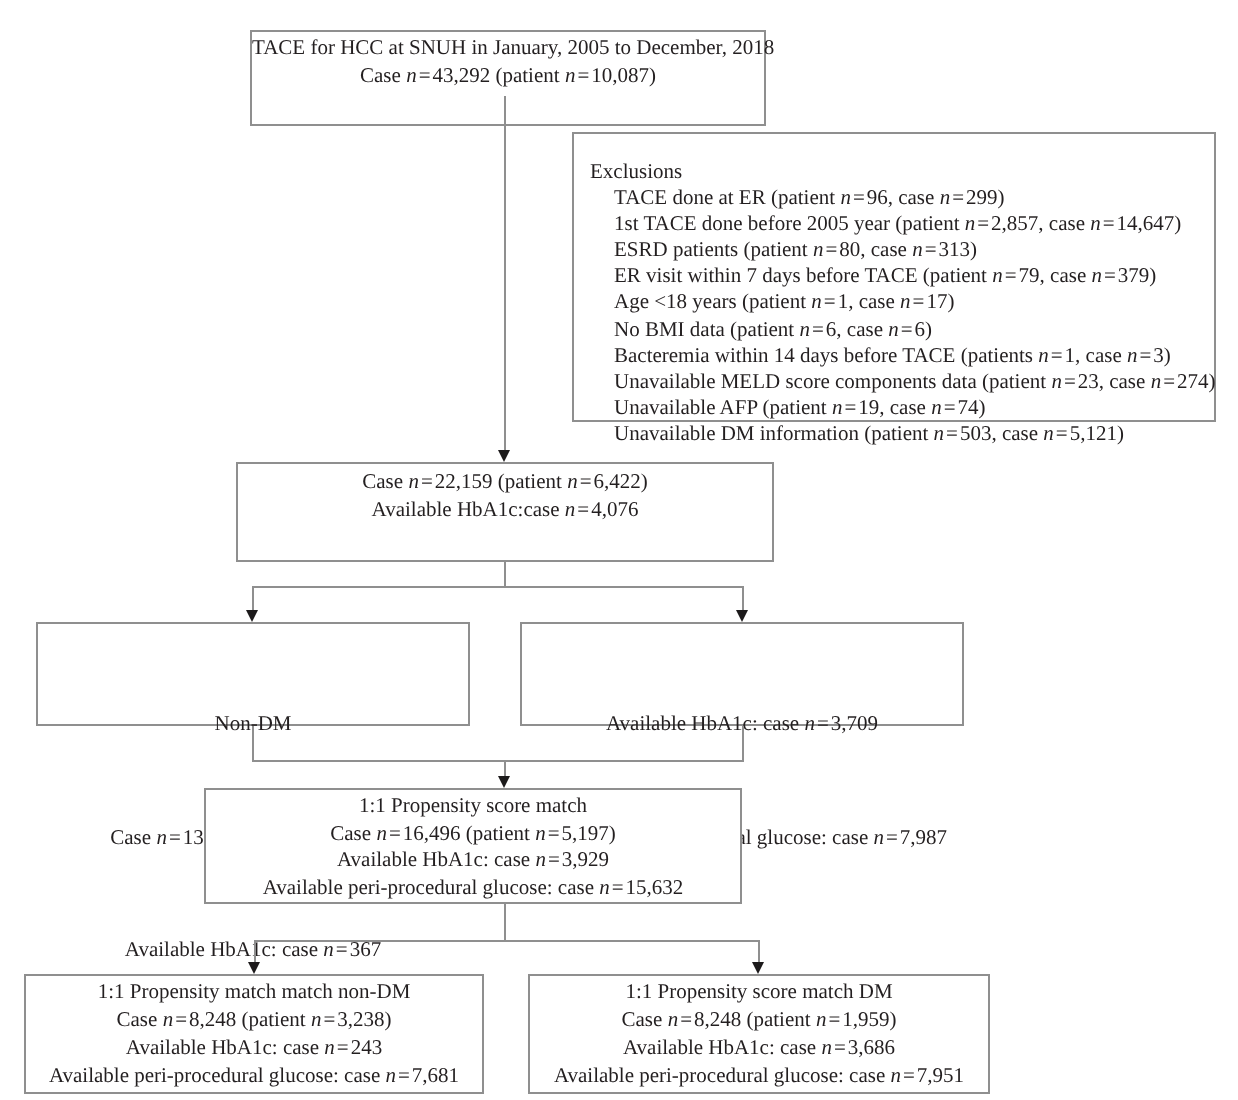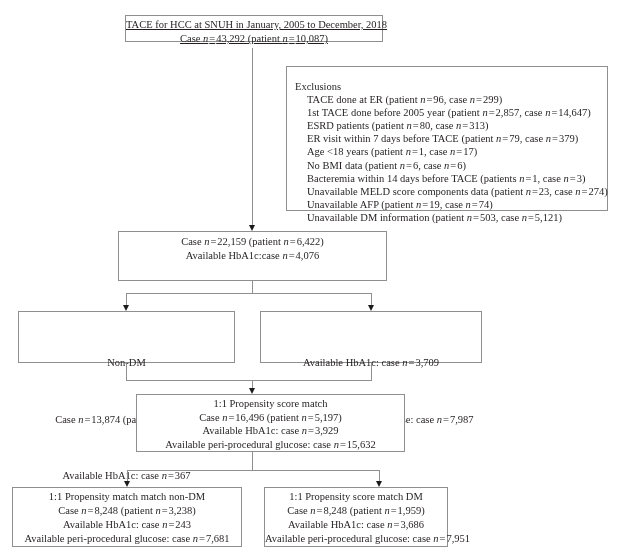--- a/index.html
+++ b/index.html
@@ -10,38 +10,38 @@
     position:relative; width:619px; height:550px; background:var(--c-bg);
     font-family:"Liberation Serif", serif; color:var(--c-text); overflow:hidden;
   }
   .box{
     position:absolute; box-sizing:border-box; border:1px solid var(--c-border);
     background:var(--c-bg); text-align:center; font-size:10.5px;
   }
   .ln{white-space:nowrap;}
   .ln i{font-style:italic;}
   .eq{padding:0 1px;}
-  .box-top{left:125px; top:15px; width:258px; height:27px; padding-top:2px;text-decoration:underline;}
+  .box-top{left:125px; top:15px; width:258px; height:48px; padding-top:2px;}
   .box-top .ln{line-height:14px;}
   .box-excl{
     left:286px; top:66px; width:322px; height:145px; text-align:left; padding-top:13px;
   }
   .box-excl .ln{line-height:13.1px;}
   .excl-title{padding-left:8px;}
   .excl-item{padding-left:20px;}
   .box-entry{left:118px; top:231px; width:269px; height:50px; padding-top:3px;}
   .box-entry .ln{line-height:14px;}
   .subblock{display:inline-block; text-align:left;}
   .box-nondm{left:18px; top:311px; width:217px; height:52px; padding-top:1px;}
   .box-dm{left:260px; top:311px; width:222px; height:52px; padding-top:1px;}
   .box-nondm .ln,.box-dm .ln{line-height:12.5px;margin-top:44px;}
-  .box-psm{left:136px; top:394px; width:269px; height:58px; padding-top:2px;}
+  .box-psm{left:102px; top:394px; width:269px; height:58px; padding-top:2px;}
   .box-psm .ln{line-height:13.5px;}
   .box-blpsm{left:12px; top:487px; width:230px; height:60px; padding-top:2px;}
-  .box-brpsm{left:264px; top:487px; width:184px; height:60px; padding-top:2px;}
+  .box-brpsm{left:264px; top:487px; width:231px; height:60px; padding-top:2px;}
   .box-blpsm .ln,.box-brpsm .ln{line-height:14px;}
   .vline{position:absolute; width:1px; background:var(--c-conn);}
   .hline{position:absolute; height:1px; background:var(--c-conn);}
   .arrow{
     position:absolute; width:0; height:0;
     border-left:3.5px solid transparent; border-right:3.5px solid transparent;
     border-top:6px solid var(--c-arrow);
   }
 </style>
 </head>

